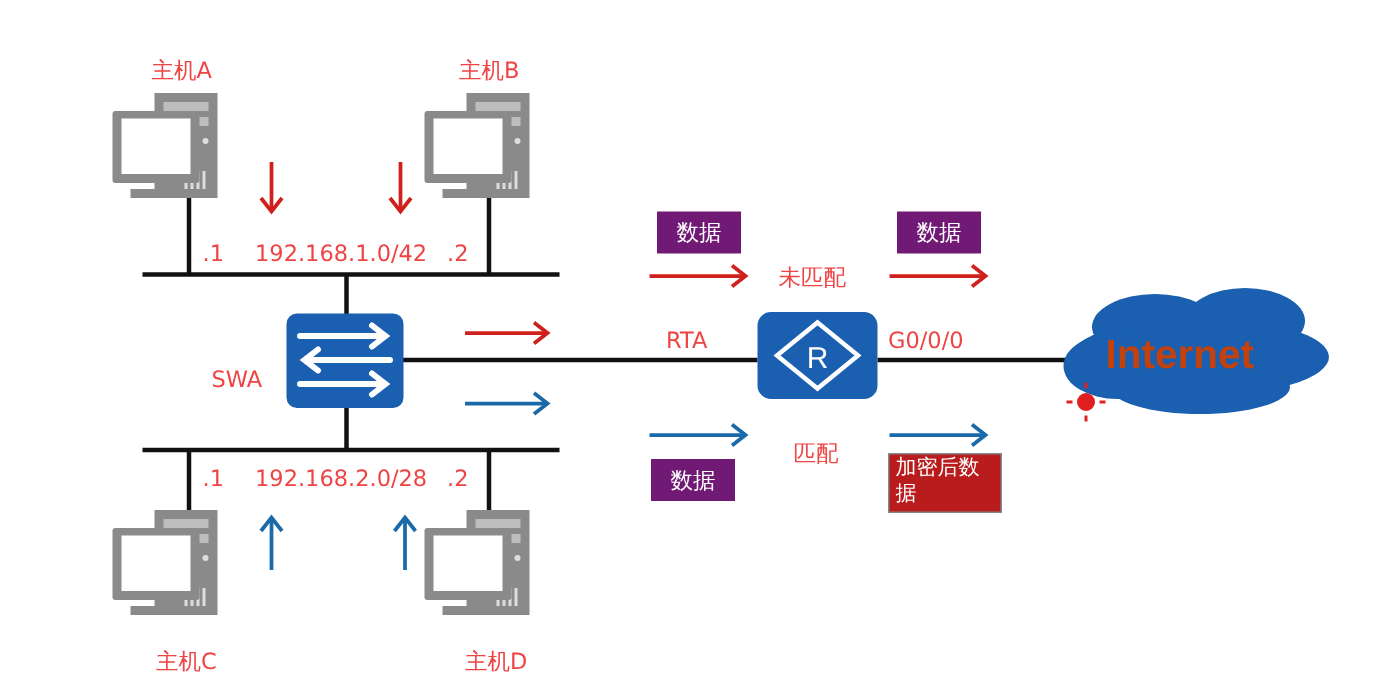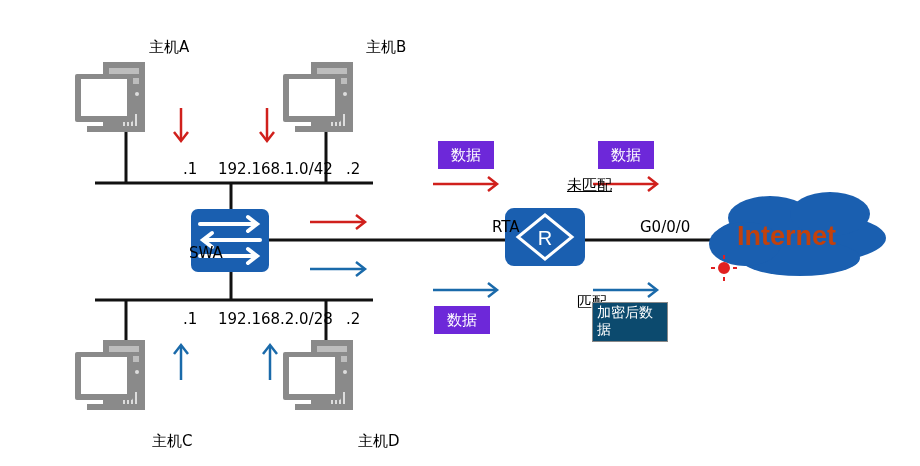--- a/index.html
+++ b/index.html
@@ -1,20 +1,20 @@
 <!DOCTYPE html>
 <html><head>
 <meta charset="utf-8">
 <style>
   html,body{margin:0;padding:0;background:#fff;}
   body{width:920px;height:466px;position:relative;overflow:hidden;font-family:"DejaVu Sans","Liberation Sans",sans-serif;}
   svg{position:absolute;left:0;top:0;}
-  .lbl{position:absolute;font-size:15px;color:#000000;white-space:nowrap;margin-left:48px;}
-  .box{position:absolute;background:#6d28d9;color:#fff;font-size:15px;text-align:center;line-height:28px;height:28px;width:56px;}
-  .box2{position:absolute;background:#0c4a6e;color:#fff;font-size:14px;line-height:17px;padding:1px 4px;width:66px;height:36px;border:1px solid #888;}
+  .lbl{position:absolute;font-size:15px;color:#ef4444;white-space:nowrap;}
+  .box{position:absolute;background:#701a75;color:#fff;font-size:15px;text-align:center;line-height:28px;height:28px;width:56px;}
+  .box2{position:absolute;background:#b91c1c;color:#fff;font-size:14px;line-height:17px;padding:1px 4px;width:66px;height:36px;border:1px solid #888;}
   .inet{position:absolute;font-weight:bold;font-size:27px;color:#c2410c;font-family:"Liberation Sans",sans-serif;}
 </style>
 </head>
 <body>
 
 <svg width="920" height="466" viewBox="0 0 920 466">
   <defs>
     <g id="pc">
       <rect x="28" y="0" width="42" height="70" fill="#8a8a8a"></rect>
       <rect x="34" y="6" width="30" height="6" fill="#bdbdbd"></rect>
@@ -102,36 +102,36 @@
     <line x1="310" y1="269" x2="364" y2="269"></line>
       <polyline points="356,262 365,269 356,276"></polyline>
     <line x1="433" y1="290" x2="496" y2="290"></line>
       <polyline points="488,283 497,290 488,297"></polyline>
     <line x1="593" y1="290" x2="656" y2="290"></line>
       <polyline points="648,283 657,290 648,297"></polyline>
   </g>
 </svg>
 
 <div class="lbl" style="left:101px;top:38px;">主机A</div>
-<div class="lbl" style="left:318px;top:38px;text-align:center;">主机B</div>
+<div class="lbl" style="left:306px;top:38px;text-align:center;">主机B</div>
 <div class="lbl" style="left:104px;top:432px;">主机C</div>
 <div class="lbl" style="left:310px;top:432px;">主机D</div>
 
 <div class="lbl" style="left:135px;top:160px;">.1</div>
 <div class="lbl" style="left:170px;top:160px;">192.168.1.0/42</div>
 <div class="lbl" style="left:298px;top:160px;">.2</div>
 
 <div class="lbl" style="left:135px;top:310px;">.1</div>
 <div class="lbl" style="left:170px;top:310px;">192.168.2.0/28</div>
 <div class="lbl" style="left:298px;top:310px;">.2</div>
 
 <div class="lbl" style="left:141px;top:244px;">SWA</div>
 <div class="lbl" style="left:444px;top:218px;">RTA</div>
 <div class="lbl" style="left:592px;top:218px;">G0/0/0</div>
 <div class="inet" style="left:737px;top:221px;">Internet</div>
 
-<div class="lbl" style="left:519px;top:176px;text-decoration:underline;">未匹配</div>
+<div class="lbl" style="left:519px;top:176px;">未匹配</div>
 <div class="lbl" style="left:529px;top:293px;">匹配</div>
 
 <div class="box" style="left:438px;top:141px;">数据</div>
 <div class="box" style="left:598px;top:141px;">数据</div>
 <div class="box" style="left:434px;top:306px;">数据</div>
 <div class="box2" style="left:592px;top:302px;">加密后数据</div>
 
 </body></html>

